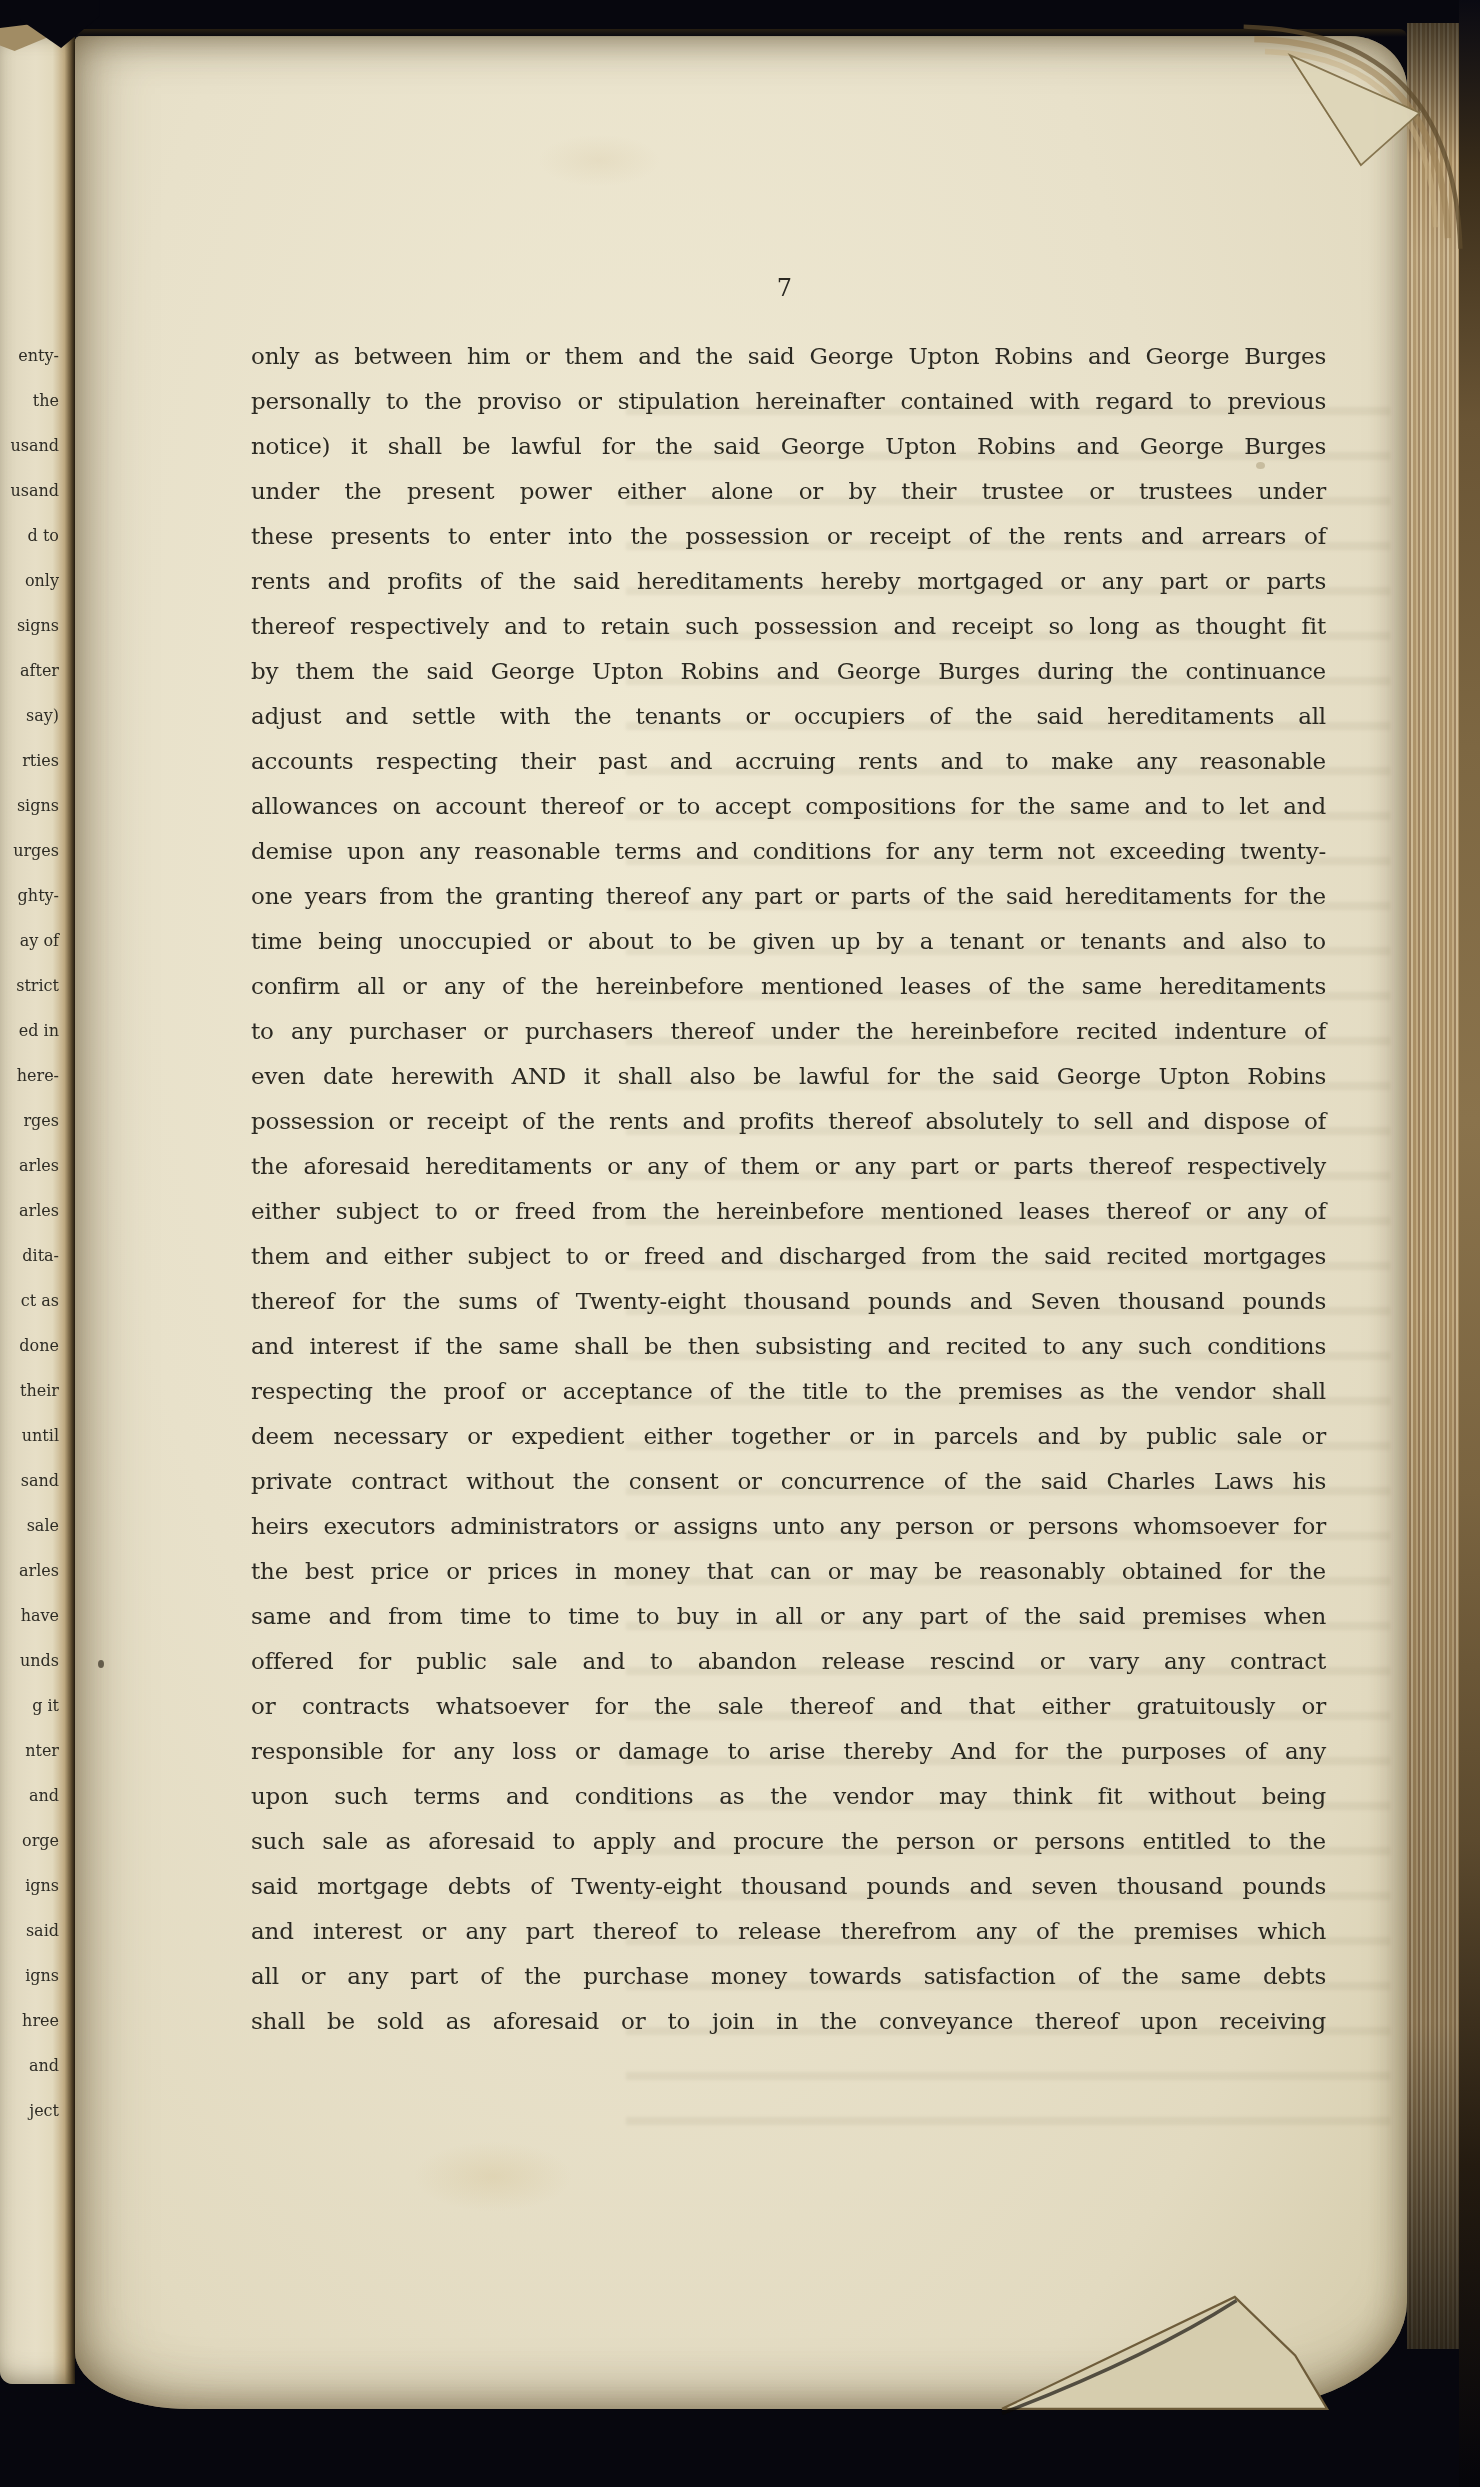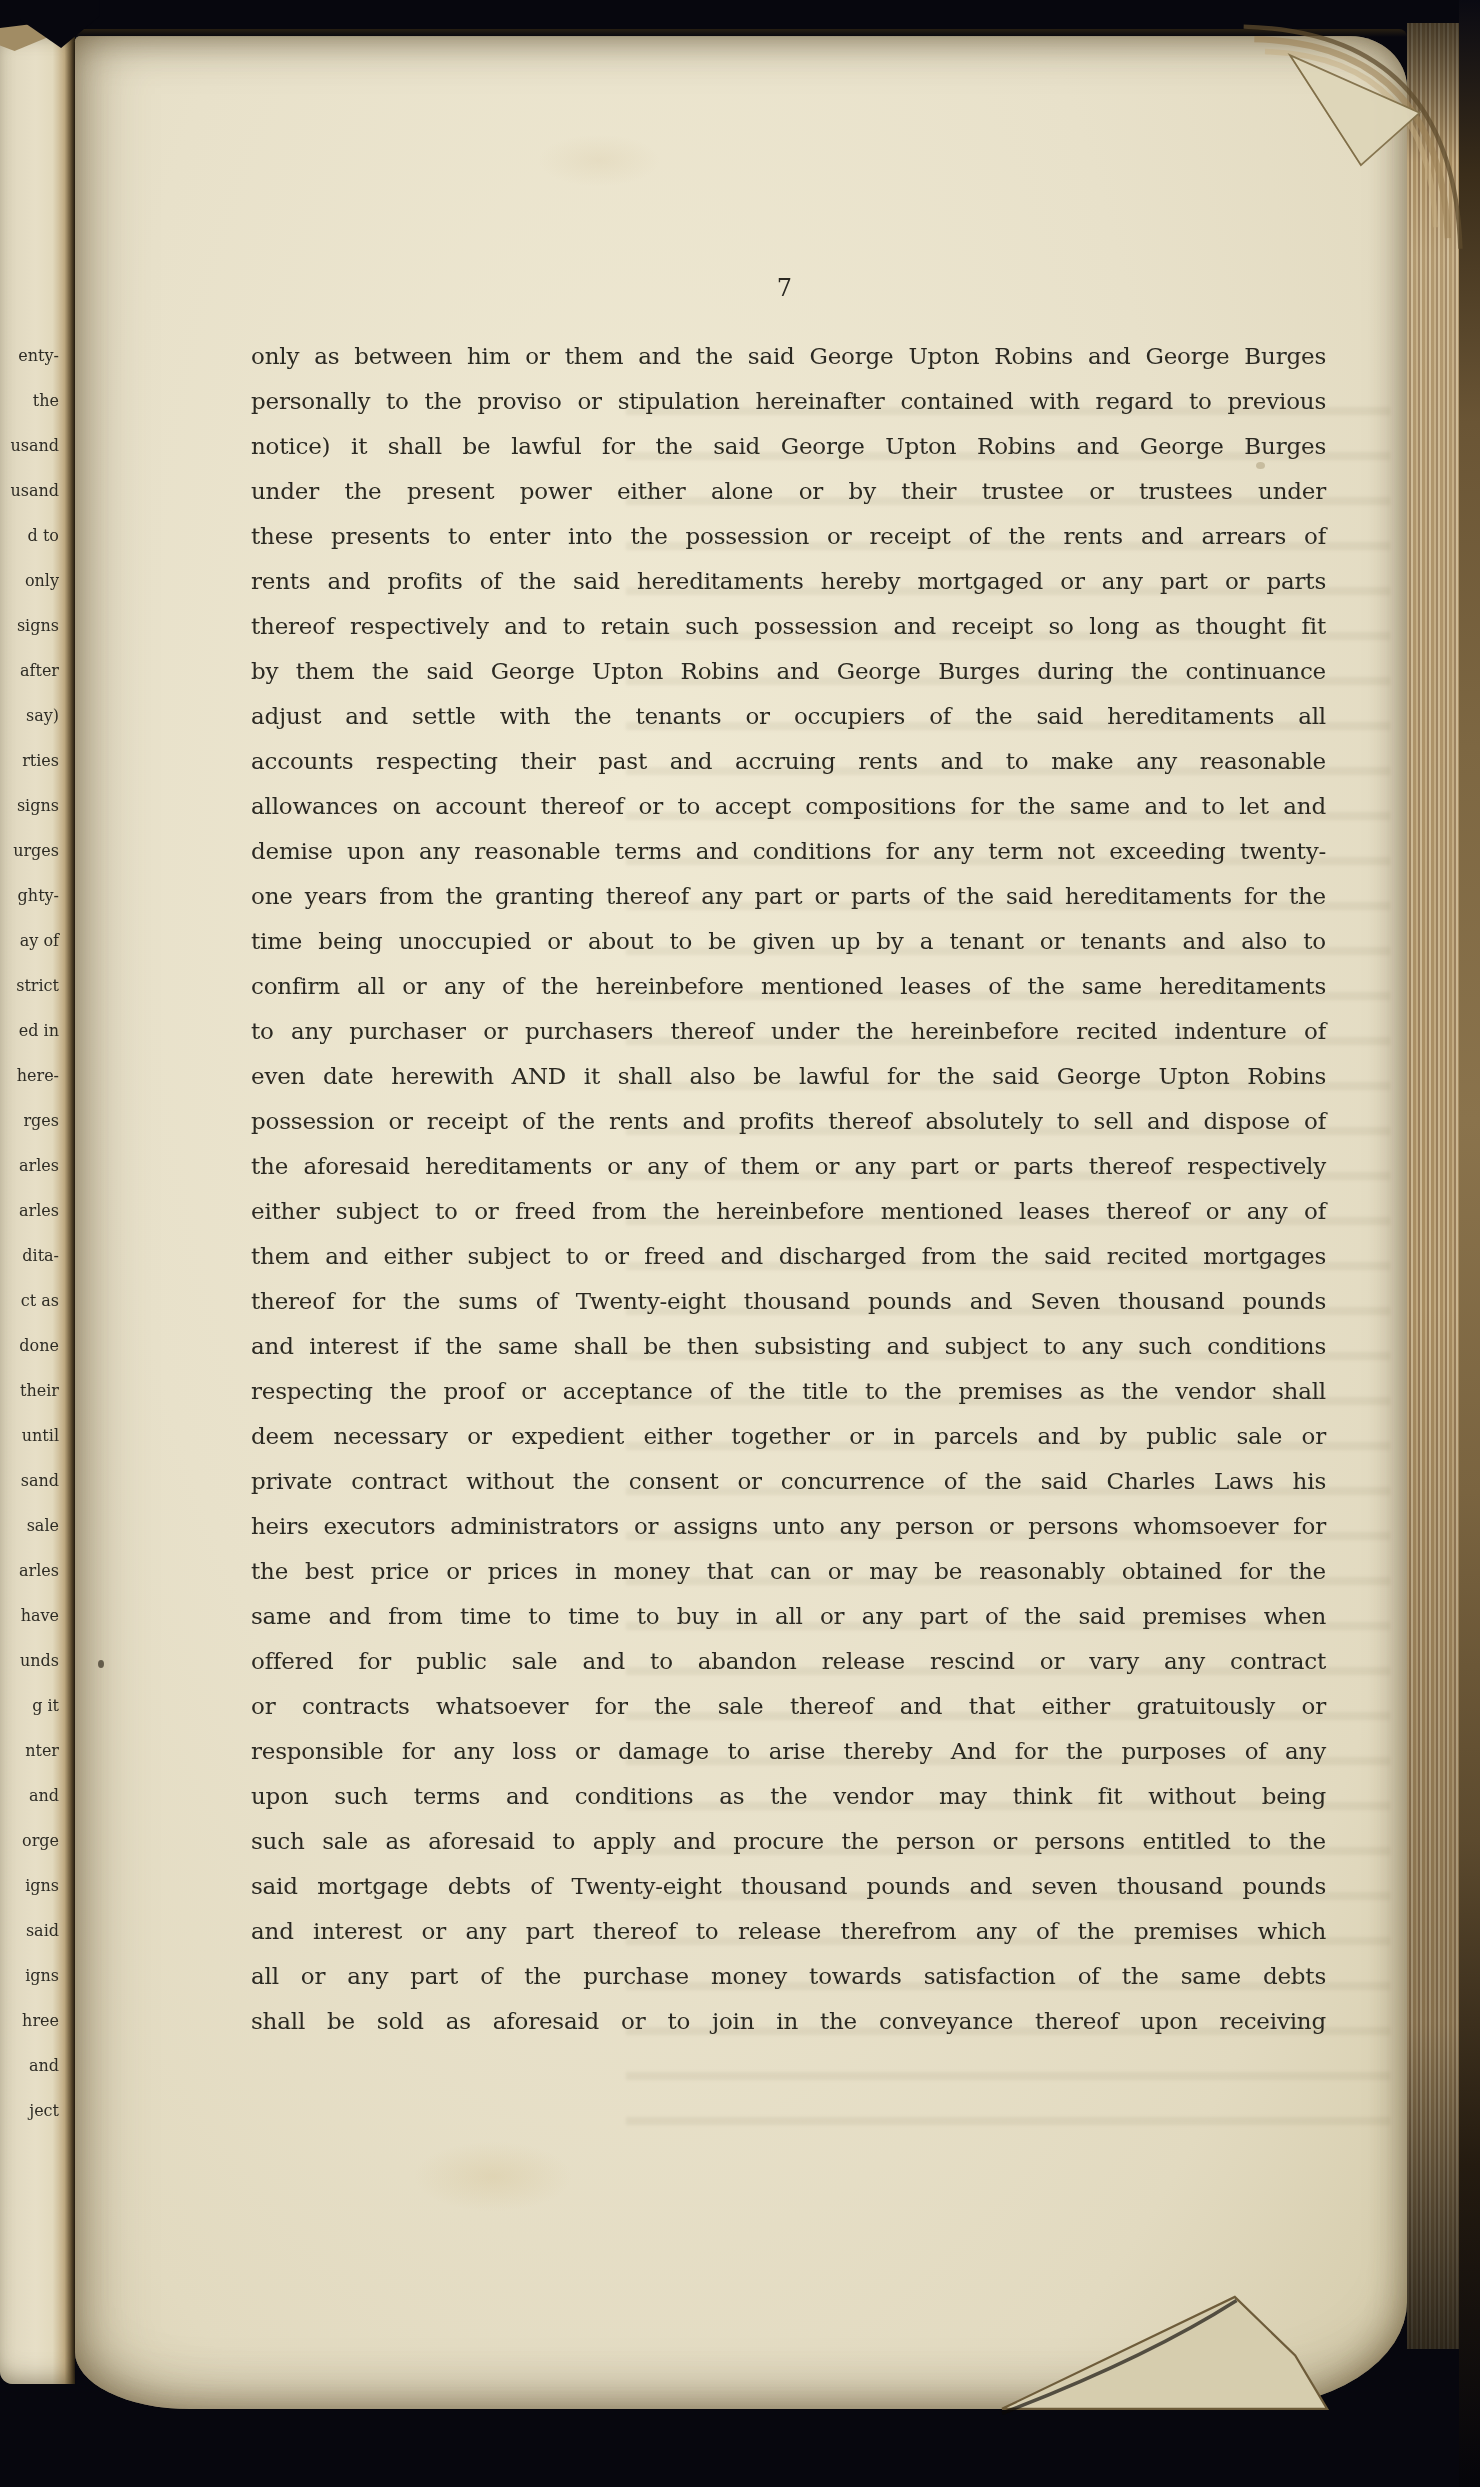--- a/index.html
+++ b/index.html
@@ -186,21 +186,21 @@
         <div class="tline">one years from the granting thereof any part or parts of the said hereditaments for the</div>
         <div class="tline">time being unoccupied or about to be given up by a tenant or tenants and also to</div>
         <div class="tline">confirm all or any of the hereinbefore mentioned leases of the same hereditaments</div>
         <div class="tline">to any purchaser or purchasers thereof under the hereinbefore recited indenture of</div>
         <div class="tline">even date herewith AND it shall also be lawful for the said George Upton Robins</div>
         <div class="tline">possession or receipt of the rents and profits thereof absolutely to sell and dispose of</div>
         <div class="tline">the aforesaid hereditaments or any of them or any part or parts thereof respectively</div>
         <div class="tline">either subject to or freed from the hereinbefore mentioned leases thereof or any of</div>
         <div class="tline">them and either subject to or freed and discharged from the said recited mortgages</div>
         <div class="tline">thereof for the sums of Twenty-eight thousand pounds and Seven thousand pounds</div>
-        <div class="tline">and interest if the same shall be then subsisting and subject to any such conditions</div>
+        <div class="tline">and interest if the same shall be then subsisting and recited to any such conditions</div>
         <div class="tline">respecting the proof or acceptance of the title to the premises as the vendor shall</div>
         <div class="tline">deem necessary or expedient either together or in parcels and by public sale or</div>
         <div class="tline">private contract without the consent or concurrence of the said Charles Laws his</div>
         <div class="tline">heirs executors administrators or assigns unto any person or persons whomsoever for</div>
         <div class="tline">the best price or prices in money that can or may be reasonably obtained for the</div>
         <div class="tline">same and from time to time to buy in all or any part of the said premises when</div>
         <div class="tline">offered for public sale and to abandon release rescind or vary any contract</div>
         <div class="tline">or contracts whatsoever for the sale thereof and that either gratuitously or</div>
         <div class="tline">responsible for any loss or damage to arise thereby And for the purposes of any</div>
         <div class="tline">upon such terms and conditions as the vendor may think fit without being</div>

